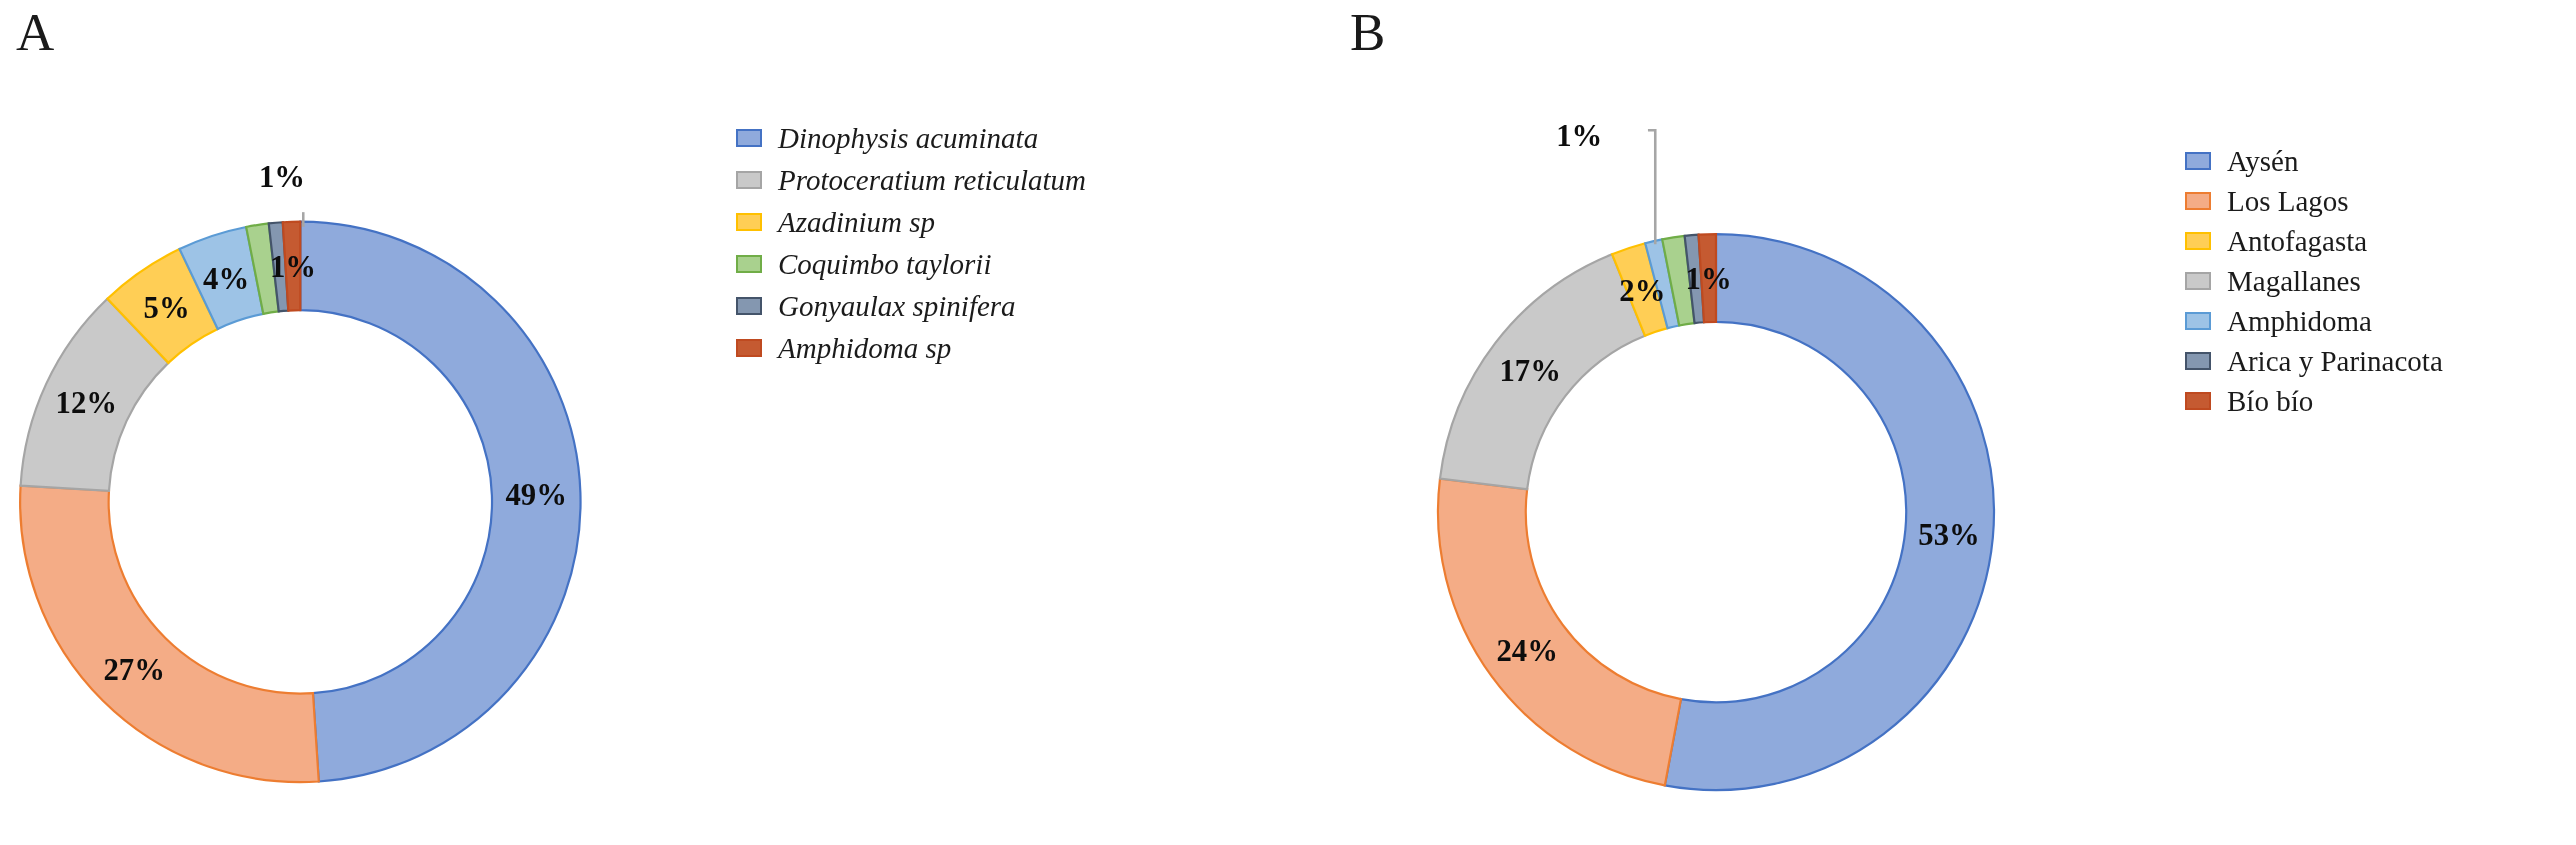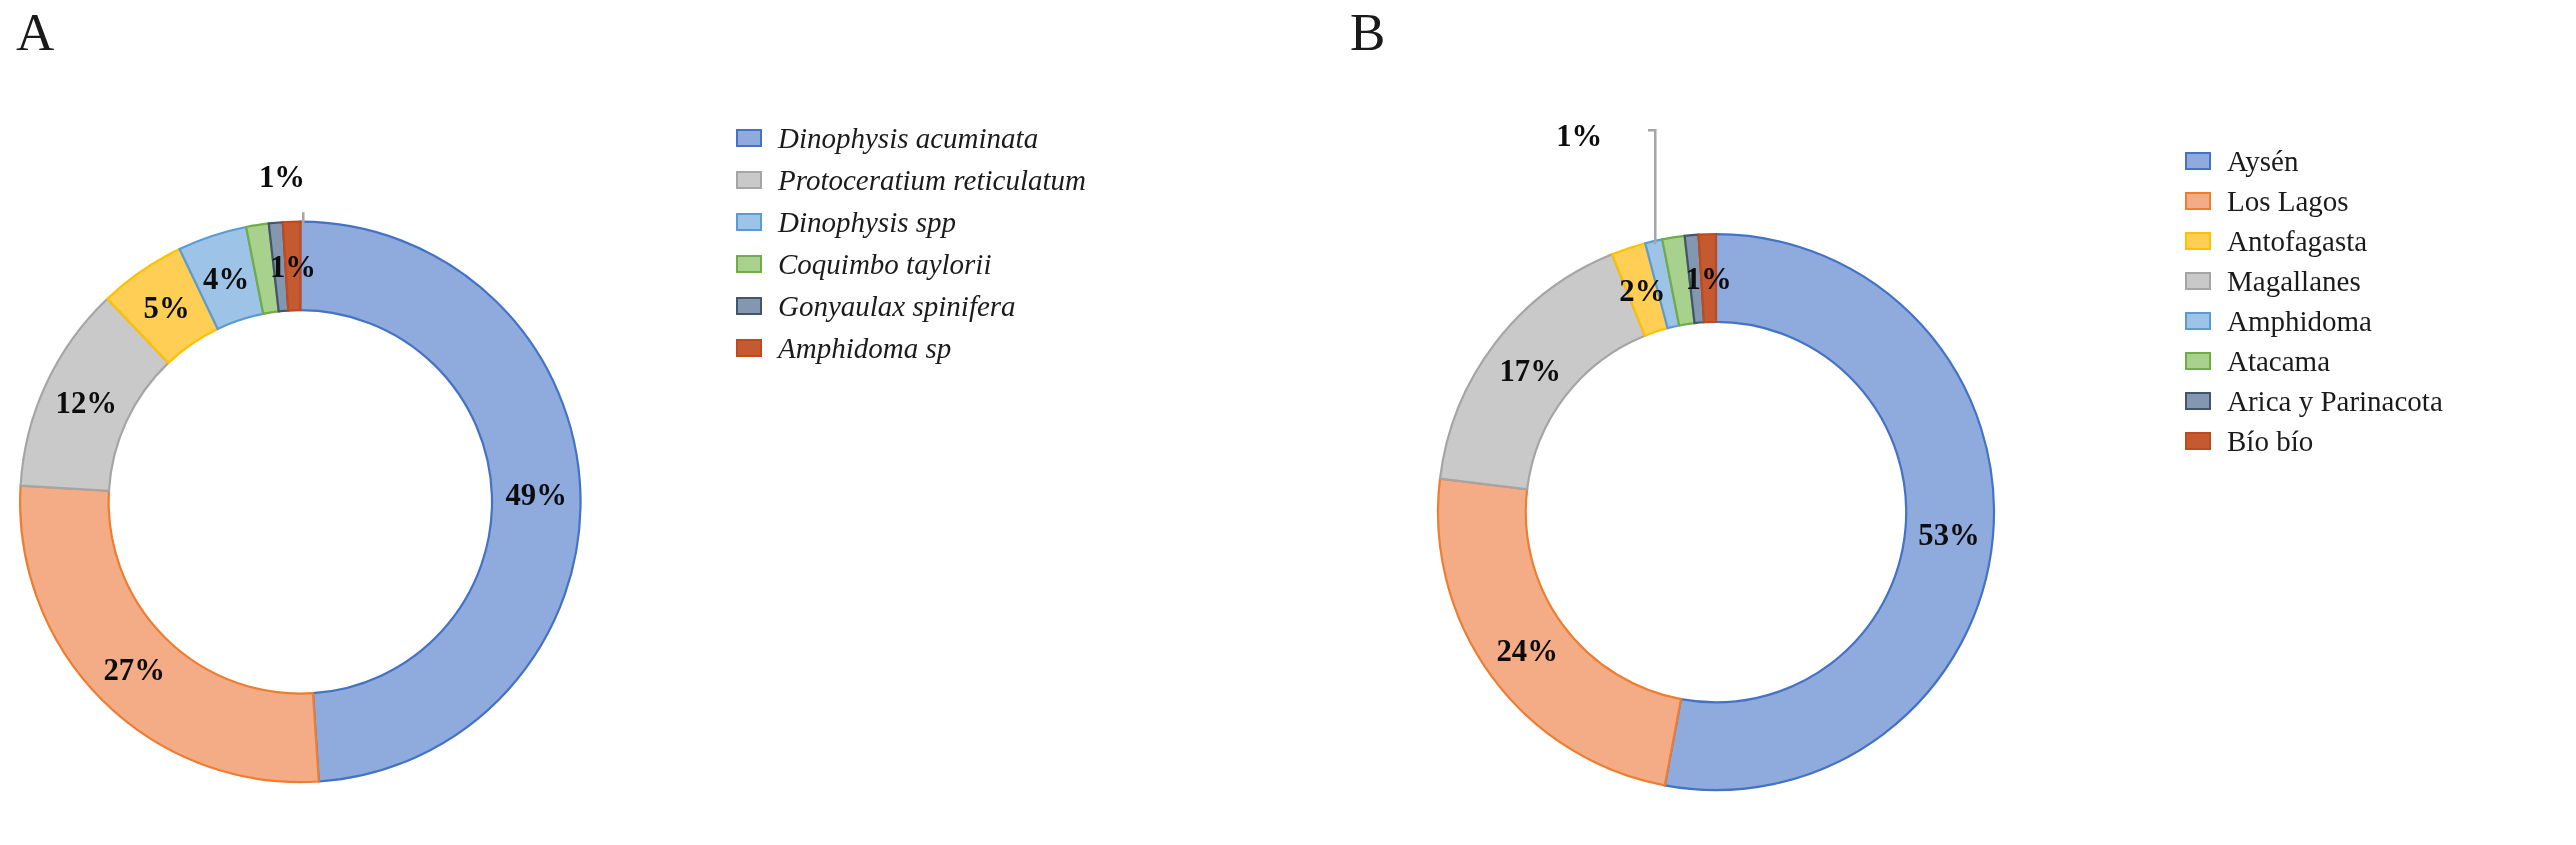--- a/index.html
+++ b/index.html
@@ -136,22 +136,22 @@
   <div class="legend" id="legend-a">
       <div class="legend-item">
         <span class="legend-swatch" style="background: rgb(143, 170, 220); border-color: rgb(68, 114, 196);"></span>
         <span class="legend-text italic">Dinophysis acuminata</span>
       </div>
       <div class="legend-item">
         <span class="legend-swatch" style="background: rgb(201, 201, 201); border-color: rgb(165, 165, 165);"></span>
         <span class="legend-text italic">Protoceratium reticulatum</span>
       </div>
       <div class="legend-item">
-        <span class="legend-swatch" style="background: rgb(157, 195, 230); border-color: rgb(91, 155, 213);"></span>
-        <span class="legend-text italic">Dinophysis spp</span>
+        <span class="legend-swatch" style="background: rgb(255, 206, 85); border-color: rgb(255, 192, 0);"></span>
+        <span class="legend-text italic">Azadinium sp</span>
       </div>
       <div class="legend-item">
         <span class="legend-swatch" style="background: rgb(169, 209, 142); border-color: rgb(112, 173, 71);"></span>
         <span class="legend-text italic">Coquimbo taylorii</span>
       </div>
       <div class="legend-item">
         <span class="legend-swatch" style="background: rgb(132, 151, 176); border-color: rgb(68, 84, 106);"></span>
         <span class="legend-text italic">Gonyaulax spinifera</span>
       </div>
       <div class="legend-item">
@@ -174,24 +174,20 @@
       </div>
       <div class="legend-item">
         <span class="legend-swatch" style="background: rgb(201, 201, 201); border-color: rgb(165, 165, 165);"></span>
         <span class="legend-text">Magallanes</span>
       </div>
       <div class="legend-item">
         <span class="legend-swatch" style="background: rgb(157, 195, 230); border-color: rgb(91, 155, 213);"></span>
         <span class="legend-text">Amphidoma</span>
       </div>
       <div class="legend-item">
-        <span class="legend-swatch" style="background: rgb(169, 209, 142); border-color: rgb(112, 173, 71);"></span>
-        <span class="legend-text">Atacama</span>
-      </div>
-      <div class="legend-item">
         <span class="legend-swatch" style="background: rgb(132, 151, 176); border-color: rgb(68, 84, 106);"></span>
         <span class="legend-text">Arica y Parinacota</span>
       </div>
       <div class="legend-item">
         <span class="legend-swatch" style="background: rgb(197, 90, 49); border-color: rgb(191, 74, 32);"></span>
         <span class="legend-text">Bío bío</span>
       </div>
     </div>
 
 </div>

